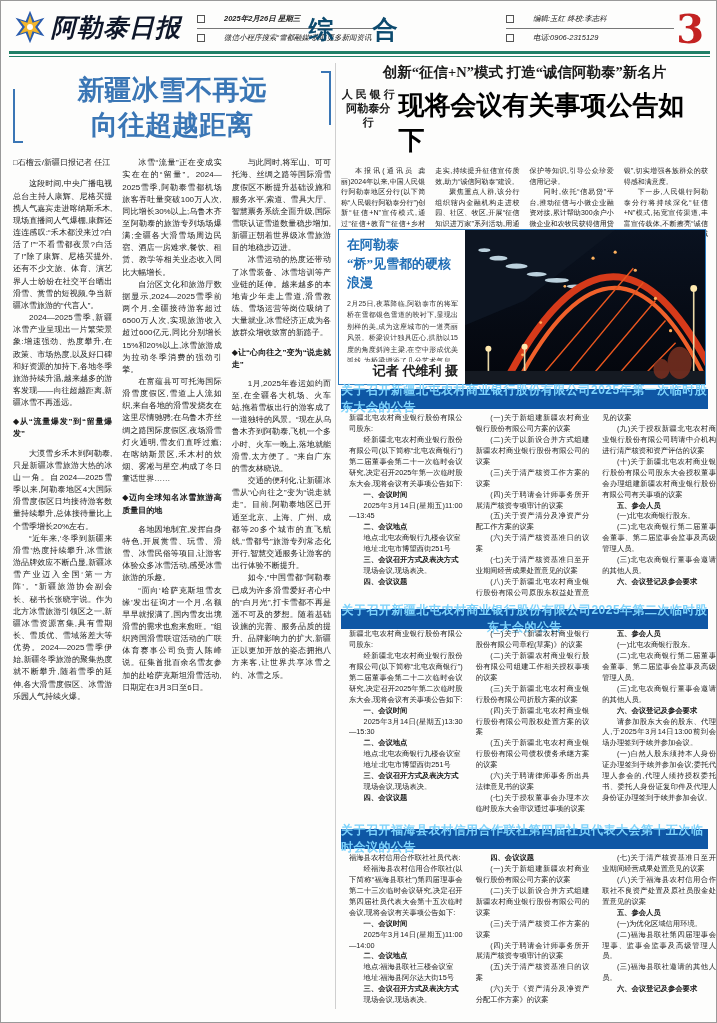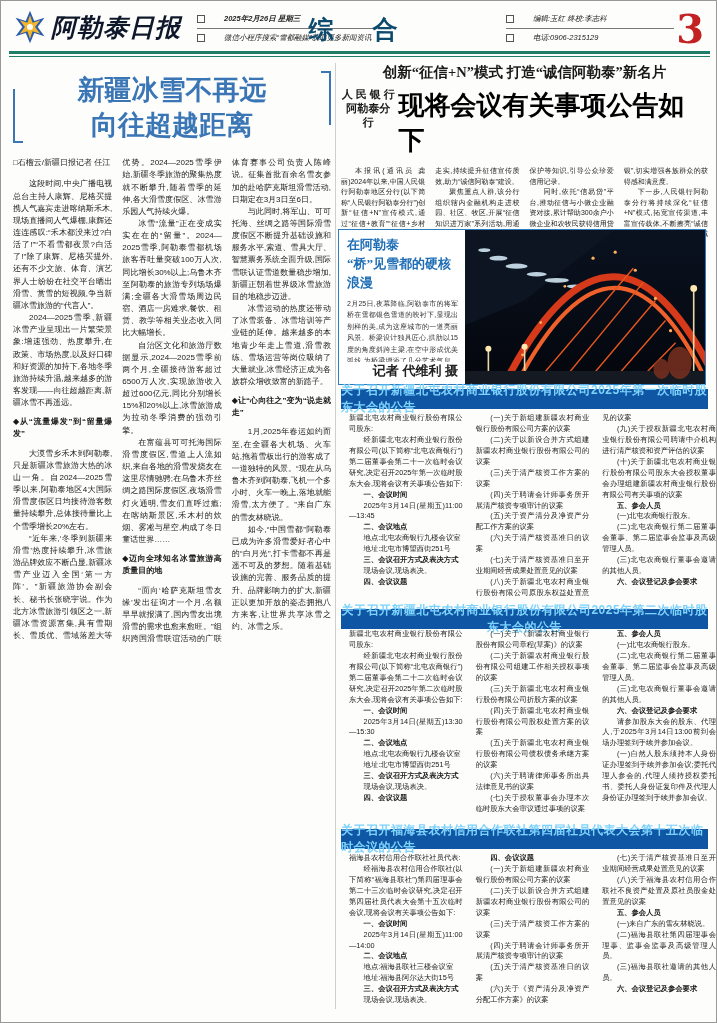--- a/index.html
+++ b/index.html
@@ -114,25 +114,27 @@
         <p class="t-by">□石榴云/新疆日报记者 任江</p>
         <p class="t-p">这段时间,中央广播电视总台主持人康辉、尼格买提携人气嘉宾走进喀纳斯禾木,现场直播间人气爆棚,康辉还连连感叹:“禾木都没来过?白活了!”“不看雪都夜景?白活了!”除了康辉、尼格买提外,还有不少文旅、体育、演艺界人士纷纷在社交平台晒出滑雪、赏雪的短视频,争当新疆冰雪旅游的“代言人”。</p>
         <p class="t-p">2024—2025雪季,新疆冰雪产业呈现出一片繁荣景象:增速强劲、热度攀升,在政策、市场热度,以及好口碑和好资源的加持下,各地冬季旅游持续升温,越来越多的游客发现——向往超越距离,新疆冰雪不再遥远。</p>
         <p class="t-h">◆从“流量爆发”到“留量爆发”</p>
         <p class="t-p">大漠雪乡禾木到阿勒泰,只是新疆冰雪旅游大热的冰山一角。自2024—2025雪季以来,阿勒泰地区4大国际滑雪度假区日均接待游客数量持续攀升,总体接待量比上个雪季增长20%左右。</p>
         <p class="t-p">“近年来,‘冬季到新疆来滑雪’热度持续攀升,冰雪旅游品牌效应不断凸显,新疆冰雪产业迈入全国‘第一方阵’。”新疆旅游协会副会长、秘书长张晓宇说。作为北方冰雪旅游引领区之一,新疆冰雪资源富集,具有雪期长、雪质优、雪域落差大等优势。2024—2025雪季伊始,新疆冬季旅游的聚集热度就不断攀升,随着雪季的延伸,各大滑雪度假区、冰雪游乐园人气持续火爆。</p>
         <p class="t-p">冰雪“流量”正在变成实实在在的“留量”。2024—2025雪季,阿勒泰雪都机场旅客吞吐量突破100万人次,同比增长30%以上;乌鲁木齐至阿勒泰的旅游专列场场爆满;全疆各大滑雪场周边民宿、酒店一房难求,餐饮、租赁、教学等相关业态收入同比大幅增长。</p>
         <p class="t-p">自治区文化和旅游厅数据显示,2024—2025雪季前两个月,全疆接待游客超过6500万人次,实现旅游收入超过600亿元,同比分别增长15%和20%以上,冰雪旅游成为拉动冬季消费的强劲引擎。</p>
         <p class="t-p">在富蕴县可可托海国际滑雪度假区,雪道上人流如织,来自各地的滑雪发烧友在这里尽情驰骋;在乌鲁木齐丝绸之路国际度假区,夜场滑雪灯火通明,雪友们直呼过瘾;在喀纳斯景区,禾木村的炊烟、雾凇与星空,构成了冬日童话世界……</p>
         <p class="t-h">◆迈向全球知名冰雪旅游高质量目的地</p>
+        <p class="t-p">各地因地制宜,发挥自身特色,开展赏雪、玩雪、滑雪、冰雪民俗等项目,让游客体验众多冰雪活动,感受冰雪旅游的乐趣。</p>
         <p class="t-p">“面向‘哈萨克斯坦雪友缘’发出征询才一个月,名额早早就报满了,国内雪友出境滑雪的需求也愈来愈旺。”组织跨国滑雪联谊活动的广联体育赛事公司负责人陈峰说。征集首批百余名雪友参加的赴哈萨克斯坦滑雪活动,日期定在3月3日至6日。</p>
         <p class="t-p">与此同时,将军山、可可托海、丝绸之路等国际滑雪度假区不断提升基础设施和服务水平,索道、雪具大厅、智慧票务系统全面升级,国际雪联认证雪道数量稳步增加,新疆正朝着世界级冰雪旅游目的地稳步迈进。</p>
         <p class="t-p">冰雪运动的热度还带动了冰雪装备、冰雪培训等产业链的延伸。越来越多的本地青少年走上雪道,滑雪教练、雪场运营等岗位吸纳了大量就业,冰雪经济正成为各族群众增收致富的新路子。</p>
         <p class="t-h">◆让“心向往之”变为“说走就走”</p>
         <p class="t-p">1月,2025年春运如约而至,在全疆各大机场、火车站,拖着雪板出行的游客成了一道独特的风景。“现在从乌鲁木齐到阿勒泰,飞机一个多小时、火车一晚上,落地就能滑雪,太方便了。”来自广东的雪友林晓说。</p>
+        <p class="t-p">交通的便利化,让新疆冰雪从“心向往之”变为“说走就走”。目前,阿勒泰地区已开通至北京、上海、广州、成都等20多个城市的直飞航线,“雪都号”旅游专列常态化开行,智慧交通服务让游客的出行体验不断提升。</p>
         <p class="t-p">如今,“中国雪都”阿勒泰已成为许多滑雪爱好者心中的“白月光”,打卡雪都不再是遥不可及的梦想。随着基础设施的完善、服务品质的提升、品牌影响力的扩大,新疆正以更加开放的姿态拥抱八方来客,让世界共享冰雪之约、冰雪之乐。</p>
       </div>
   </div>
 
   <div id="vdivider"></div>
 
   <div id="right">
     <div id="kicker">创新“征信+N”模式 打造“诚信阿勒泰”新名片</div>
     <div id="hl-row">
       <div id="leadin">
@@ -281,19 +283,19 @@
       <p class="t-b">四、会议议题</p>
       <p class="t-p">(一)关于新组建新疆农村商业银行股份有限公司方案的议案</p>
       <p class="t-p">(二)关于以新设合并方式组建新疆农村商业银行股份有限公司的议案</p>
       <p class="t-p">(三)关于清产核资工作方案的议案</p>
       <p class="t-p">(四)关于聘请会计师事务所开展清产核资专项审计的议案</p>
       <p class="t-p">(五)关于清产核资基准日的议案</p>
       <p class="t-p">(六)关于《资产清分及净资产分配工作方案》的议案</p>
       <p class="t-p">(七)关于清产核资基准日至开业期间经营成果处置意见的议案</p>
       <p class="t-p">(八)关于福海县农村信用合作联社不良资产处置及原社员股金处置意见的议案</p>
       <p class="t-b">五、参会人员</p>
-      <p class="t-p">(一)来自广东的雪友林晓说。</p>
+      <p class="t-p">(一)为优化区域信用环境。</p>
       <p class="t-p">(二)福海县联社第四届理事会理事、监事会监事及高级管理人员。</p>
       <p class="t-p">(三)福海县联社邀请的其他人员。</p>
       <p class="t-b">六、会议登记及参会要求</p>
     </div>
 
 </div>
 
 </body></html>

